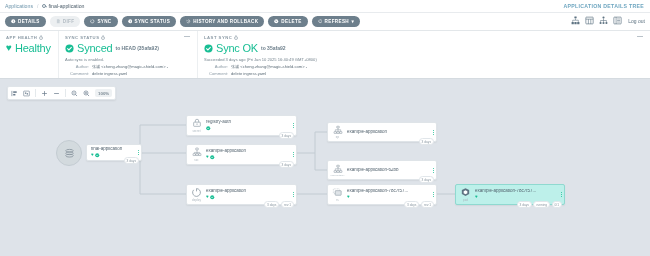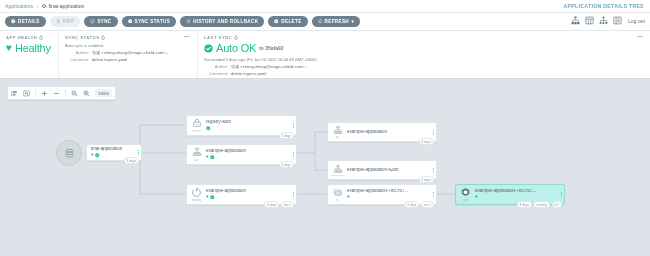--- a/index.html
+++ b/index.html
@@ -282,47 +282,57 @@
         <span class="heart">♥</span>
         <span class="st-big">Healthy</span>
       </div>
     </div>
 
     <div class="st-col sync">
       <div class="st-label">
         <span>SYNC STATUS</span>
         <span class="qmark">?</span>
       </div>
-      <div class="st-lines">
-        <div class="plain">Auto sync is enabled.</div>
-        <div class="row">
-          <span class="k">Author:</span>
-          <span class="v">张诚 &lt;cheng.zhang@magic-shield.com&gt; -</span>
-        </div>
-        <div class="row">
-          <span class="k">Comment:</span>
-          <span class="v">delete ingress.yaml</span>
-        </div>
-      </div>
-      <span class="collapse"></span>
-    </div>
-
-    <div class="st-col last">
-      <div class="st-label">
-        <span>LAST SYNC</span>
-        <span class="qmark">?</span>
-      </div>
       <div class="st-main">
         <span class="okring">
             <svg viewBox="0 0 16 16">
               <circle cx="8" cy="8" r="7.2" fill="#18be94"></circle>
               <path d="M4.6 8.2l2.3 2.4 4.4-4.7" stroke="#fff" stroke-width="1.8" fill="none" stroke-linecap="round"></path>
             </svg>
           </span>
-        <span class="st-big">Auto OK</span>
+        <span class="st-big">Synced</span>
+        <span class="st-sub">to HEAD (35afa92)</span>
+      </div>
+      <div class="st-lines">
+        <div class="plain">Auto sync is enabled.</div>
+        <div class="row">
+          <span class="k">Author:</span>
+          <span class="v">张诚 &lt;cheng.zhang@magic-shield.com&gt; -</span>
+        </div>
+        <div class="row">
+          <span class="k">Comment:</span>
+          <span class="v">delete ingress.yaml</span>
+        </div>
+      </div>
+      <span class="collapse"></span>
+    </div>
+
+    <div class="st-col last">
+      <div class="st-label">
+        <span>LAST SYNC</span>
+        <span class="qmark">?</span>
+      </div>
+      <div class="st-main">
+        <span class="okring">
+            <svg viewBox="0 0 16 16">
+              <circle cx="8" cy="8" r="7.2" fill="#18be94"></circle>
+              <path d="M4.6 8.2l2.3 2.4 4.4-4.7" stroke="#fff" stroke-width="1.8" fill="none" stroke-linecap="round"></path>
+            </svg>
+          </span>
+        <span class="st-big">Sync OK</span>
         <span class="st-sub">to 35afa92</span>
       </div>
       <div class="st-lines">
         <div class="plain">Succeeded 3 days ago (Fri Jan 10 2025 16:40:49 GMT+0800)</div>
         <div class="row">
           <span class="k">Author:</span>
           <span class="v">张诚 &lt;cheng.zhang@magic-shield.com&gt; -</span>
         </div>
         <div class="row">
           <span class="k">Comment:</span>

